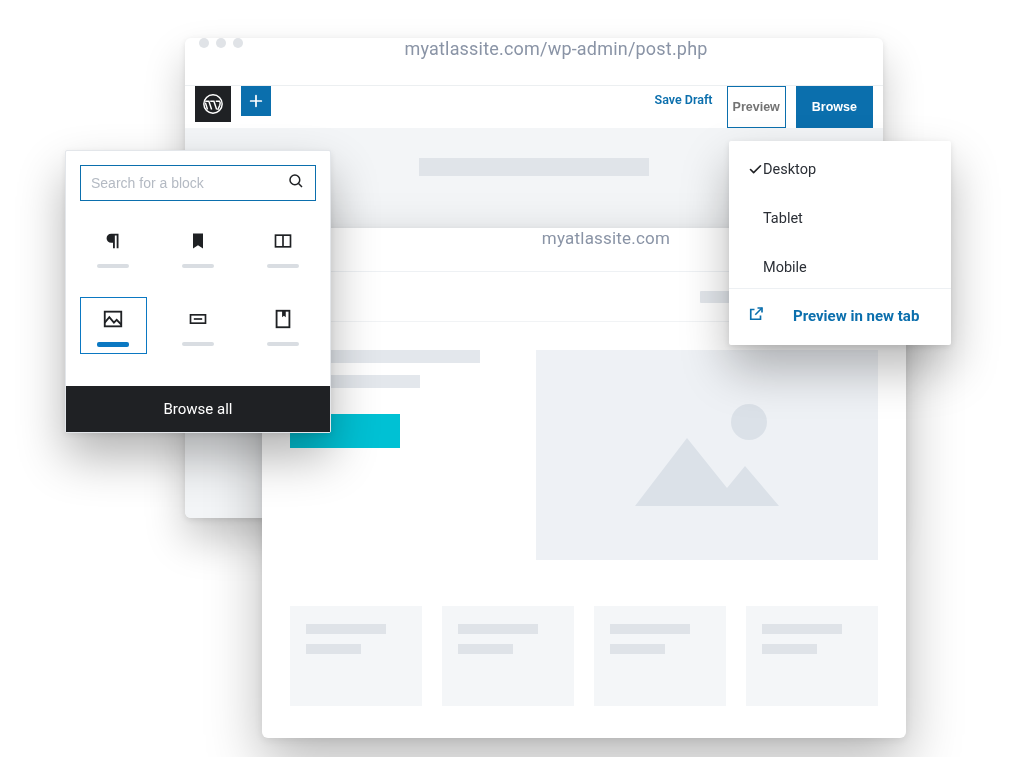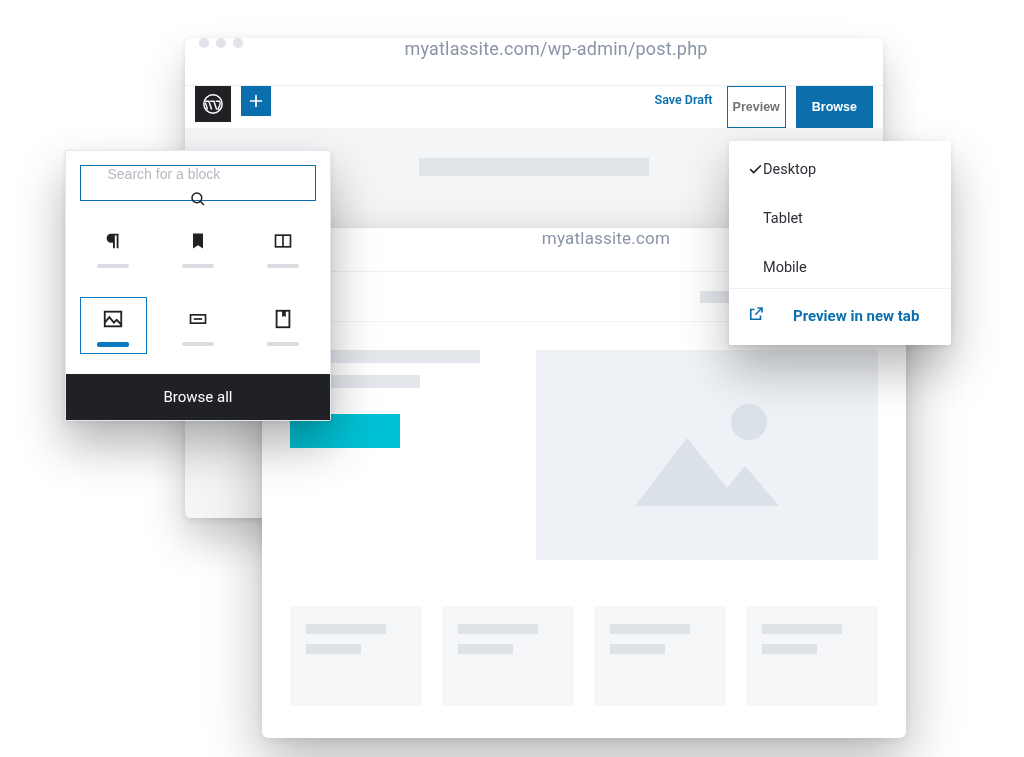--- a/index.html
+++ b/index.html
@@ -109,21 +109,20 @@
   .search-wrap {
     padding: 14px;
   }
   .search-field {
     border: 1.6px solid #0b6fad;
     height: 36px;
     display: flex;
     align-items: center;
     padding: 0 10px;
     gap: 8px;
-    flex-direction: column;
   }
   .search-field input {
     flex: 1;
     border: none;
     outline: none;
     font-size: 14px;
     color: #333;
   }
   .search-field input::placeholder { color: #b4bac3; }
   .block-grid {
@@ -159,20 +158,21 @@
     background: #0b78c2;
     height: 5px;
   }
   .inserter-footer {
     background: #1f2124;
     color: #fff;
     text-align: center;
     padding: 14px 0;
     font-size: 15px;
     cursor: pointer;
+    margin-top: 12px;
   }
 
   
   .preview-menu {
     position: absolute;
     top: 141px; left: 729px;
     width: 222px;
     background: #fff;
     border-radius: 2px;
     box-shadow: 0 24px 48px rgba(0,0,0,0.28), 0 2px 6px rgba(0,0,0,0.10);

